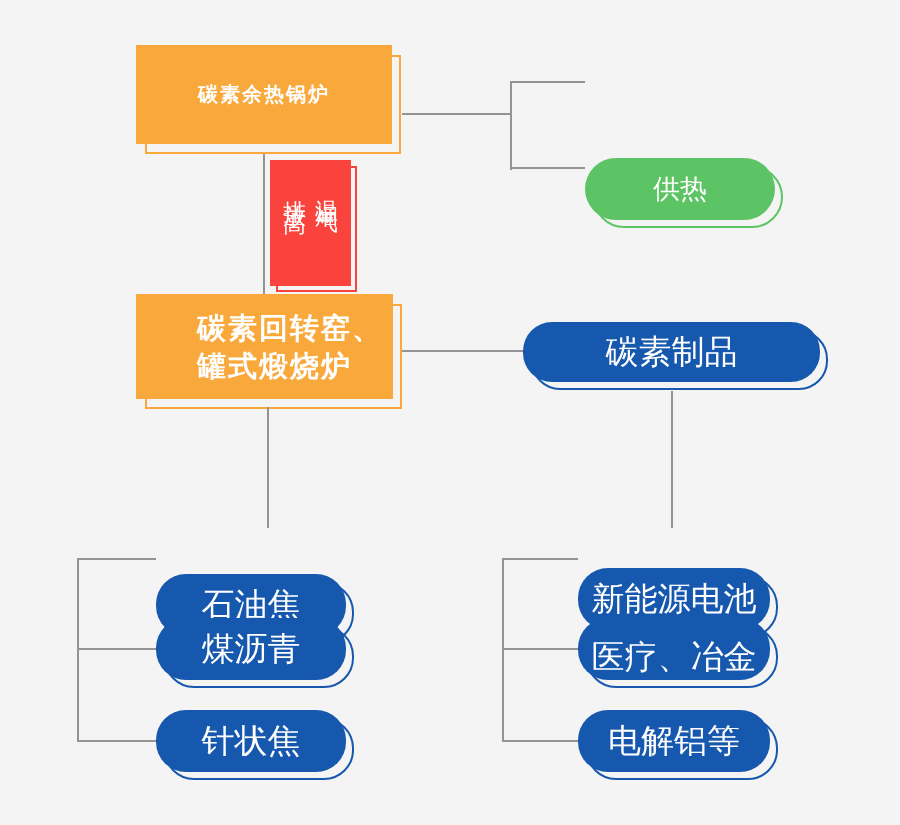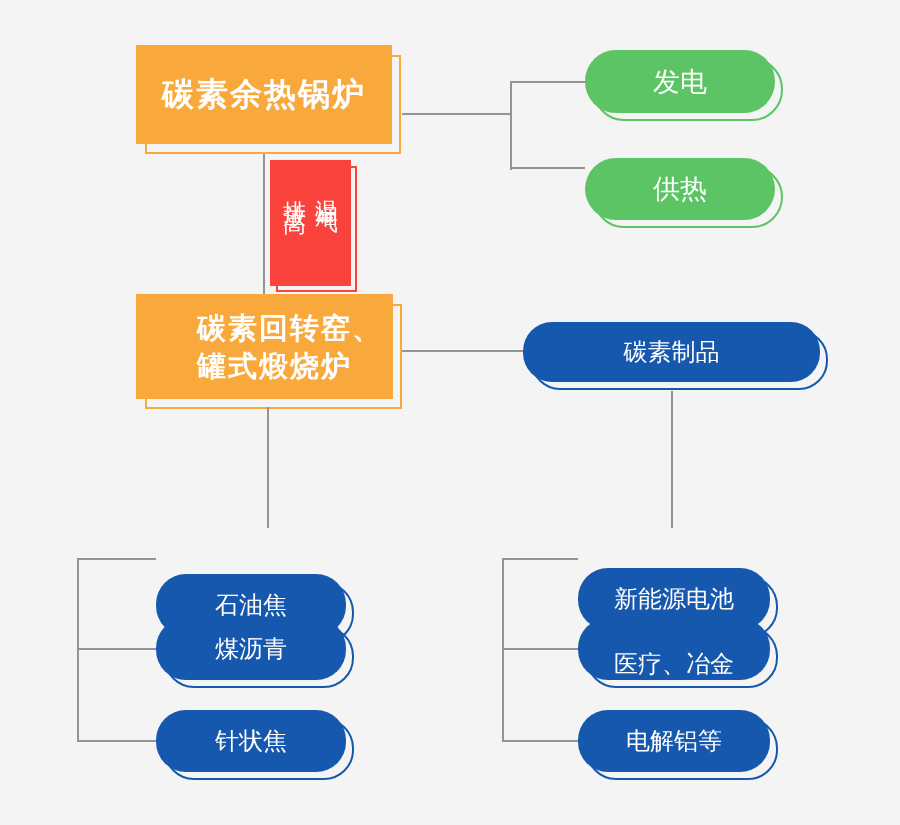--- a/index.html
+++ b/index.html
@@ -17,25 +17,25 @@
   .hline{height:2px;} .vline{width:2px;}
   
   .node{
     position:absolute; box-sizing:border-box; color:var(--text);
     display:flex; align-items:center; justify-content:center;
   }
   .node::after{ 
     content:""; position:absolute; z-index:-1; left:8px; top:9px;
     width:100%; height:100%; box-sizing:border-box; border-radius:inherit;
   }
-  .orange{background:var(--orange); font-weight:bold; font-size:32px; letter-spacing:2px;}
+  .orange{background:var(--orange); font-weight:bold; font-size:20px; letter-spacing:2px;}
   .orange::after{left:9px; top:10px; border:2px solid var(--orange);}
   .green{background:var(--green); border-radius:31px; font-size:27px;}
   .green::after{left:8px; top:8px; border:2px solid var(--green);}
-  .blue{background:var(--blue); border-radius:30px; font-size:24px;}
+  .blue{background:var(--blue); border-radius:30px; font-size:33px;}
   .blue::after{left:8px; top:8px; border:2px solid var(--blue);}
   .redbox{background:var(--red); font-size:23px;}
   .redbox::after{left:6px; top:6px; border:2px solid var(--red);}
   
   .n-boiler{left:136px; top:45px; width:256px; height:99px;}
   .n-power{left:585px; top:50px; width:190px; height:63px;}
   .n-heat{left:585px; top:137px; width:190px; height:62px;margin-top:21px;}
   .n-flue{left:270px; top:160px; width:81px; height:126px; align-items:flex-start; padding-top:22px; gap:9px;}
   .n-flue .vtext{writing-mode:vertical-rl; text-orientation:upright; letter-spacing:5px; line-height:23px;}
   .n-kiln{left:136px; top:294px; width:257px; height:105px;
@@ -68,23 +68,20 @@
   <div class="vline" style="left:671px;top:391px;height:137px;"></div>
   <div class="vline" style="left:502px;top:558px;height:184px;"></div>
   <div class="hline" style="left:502px;top:558px;width:76px;"></div>
   <div class="hline" style="left:502px;top:648px;width:76px;"></div>
   <div class="hline" style="left:502px;top:740px;width:76px;"></div>
 
   <div class="node orange n-boiler">
     <span>碳素余热锅炉</span>
   </div>
 
-  <div class="node green n-power">
-    <span>发电</span>
-  </div>
 
   <div class="node green n-heat">
     <span>供热</span>
   </div>
 
   <div class="node redbox n-flue">
     <span class="vtext">排放高</span>
     <span class="vtext">温烟气</span>
   </div>
 

